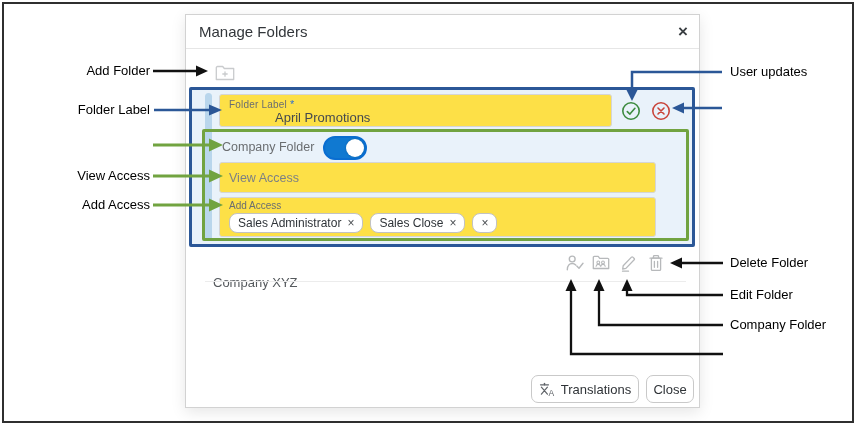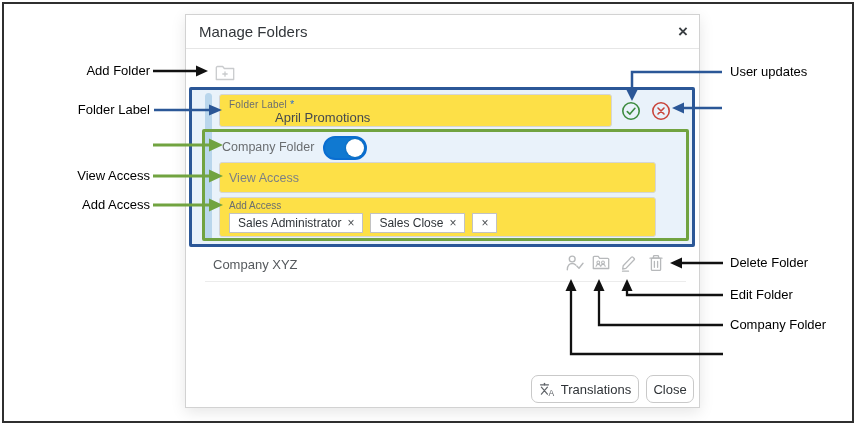--- a/index.html
+++ b/index.html
@@ -39,30 +39,30 @@
   .toggle { position:absolute; left:118px; top:4px; width:44px; height:24px; border-radius:12px;
             background:#1079d1; border:2px solid #0a6ed1; cursor:pointer; }
   .knob { position:absolute; right:1px; top:1px; width:18px; height:18px; border-radius:50%;
           background:#fff; box-shadow:0 0 2px rgba(0,0,0,.25); }
   .view-access { left:14px; top:30px; width:437px; height:31px; }
   .placeholder { position:absolute; left:9px; top:0; line-height:30px; font-size:12.5px; color:#7d8084; }
   .add-access { left:14px; top:65px; width:437px; height:40px; }
   .aa-label { position:absolute; left:9px; top:2px; font-size:10px; color:#6a6d70; }
   .tokens { position:absolute; left:9px; top:15px; display:flex; gap:7px; }
   .token { display:flex; align-items:center; gap:6px; height:20px; padding:0 8px;
-           background:#fff; border:1px solid #c2c2c2; border-radius:0;
+           background:#fff; border:1px solid #c2c2c2; border-radius:8px;
            font-size:12px; color:#2f3439; white-space:nowrap; cursor:pointer;text-align:right; }
   .token-x { font-size:12px; color:#4a4e52; }
 
   
   .folder-row { position:absolute; left:0; width:515px; }
   .row1 { top:234px; height:32px; }
   .row2 { top:266px; height:34px; }
   .row-label { position:absolute; left:27px; top:0; font-size:13px; color:#55595d; }
-  .row1 .row-label { line-height:32px; }
+  .row1 .row-label { line-height:32px;margin-top:18px; }
   .row2 .row-label { line-height:34px; }
   .row-icon { position:absolute; width:18px; height:18px; }
   .row1 .row-icon { top:5px; }
   .row2 .row-icon { top:7px; }
   .row-divider { position:absolute; left:19px; top:266px; width:481px; height:1px; background:#ececec; }
 
   
   .footer-btn { position:absolute; top:360px; height:28px; background:#fff; border:1px solid #c9c9c9;
                 border-radius:7px; font-family:"Liberation Sans", sans-serif; font-size:13px;
                 color:#2f3337; cursor:pointer; display:flex; align-items:center; justify-content:center; gap:6px; }

